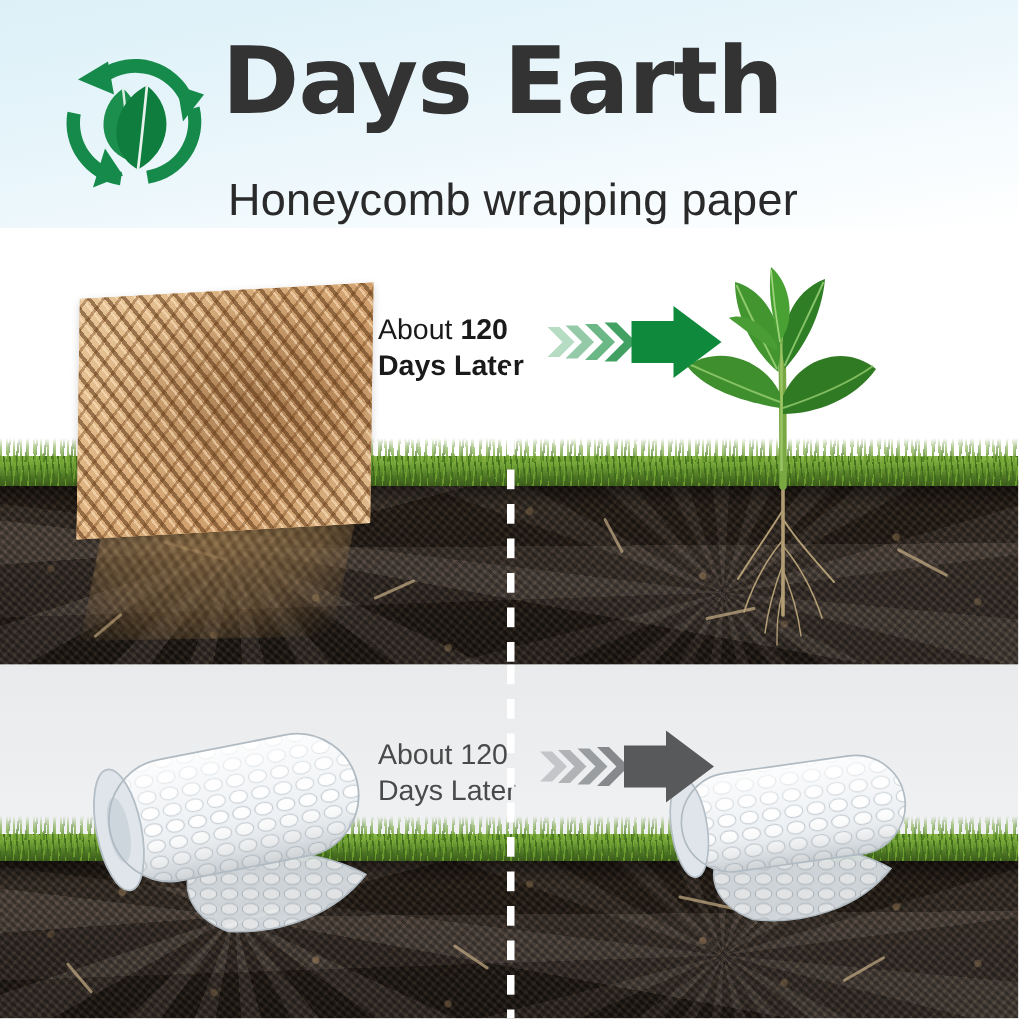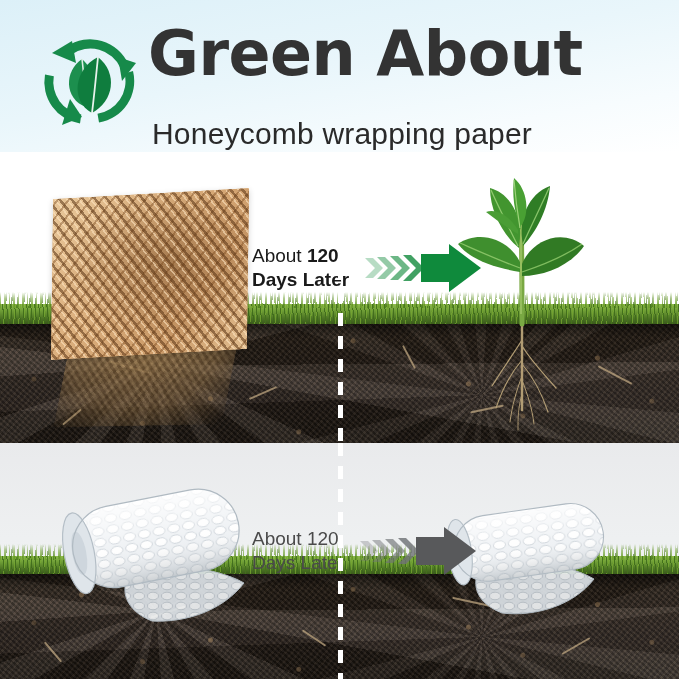--- a/index.html
+++ b/index.html
@@ -144,22 +144,21 @@
     height: 100%;
     background-image: linear-gradient(180deg, #ffffff 0 13px, rgba(255,255,255,0) 13px 23px);
     background-size: 5px 23px;
     background-repeat: repeat-y;
   }
 
   
   .callout {
     position: absolute;
     display: flex;
-    align-items: flex-start;
-    margin-top: 40px;
+    align-items: flex-end;
   }
   .callout-text {
     font-family: "Liberation Sans", sans-serif;
     font-size: 19px;
     line-height: 24px;
     white-space: nowrap;
   }
   .callout-green .callout-text { color: #1a1a1a; }
   .callout-gray  .callout-text { color: #4a4a4a; font-weight: 400; }
   .callout-green .lbl-strong { font-weight: 700; }
@@ -241,21 +240,21 @@
 
         <g>
           <path d="M50 78 C28 70 28 42 46 30 C60 42 62 66 50 78 Z" fill="#1c8f4e"></path>
           <path d="M46 30 C48 46 49 62 50 78" fill="none" stroke="#ffffff" stroke-width="1.6" opacity="0.85"></path>
           <path d="M56 84 C34 72 38 40 62 28 C82 44 78 72 56 84 Z" fill="#0f7d3e"></path>
           <path d="M62 28 C60 48 58 68 56 84" fill="none" stroke="#ffffff" stroke-width="1.8" opacity="0.9"></path>
         </g>
       </svg>
     </div>
 
-    <div class="brand-title">Green About</div>
+    <div class="brand-title">Days Earth</div>
     <div class="brand-subtitle">Honeycomb wrapping paper</div>
   </div>
 
   <div class="scene scene-paper">
     <div class="sky sky-white"></div>
 
     <div class="soil" style="top:168px; height:123px;">
       <div class="soil-top-shadow"></div>
       <div class="twig" style="left:108px; top:46px; width:42px; height:2px; transform:rotate(16deg);"></div>
       <div class="twig" style="left:248px; top:72px; width:30px; height:2px; transform:rotate(-24deg);"></div>

